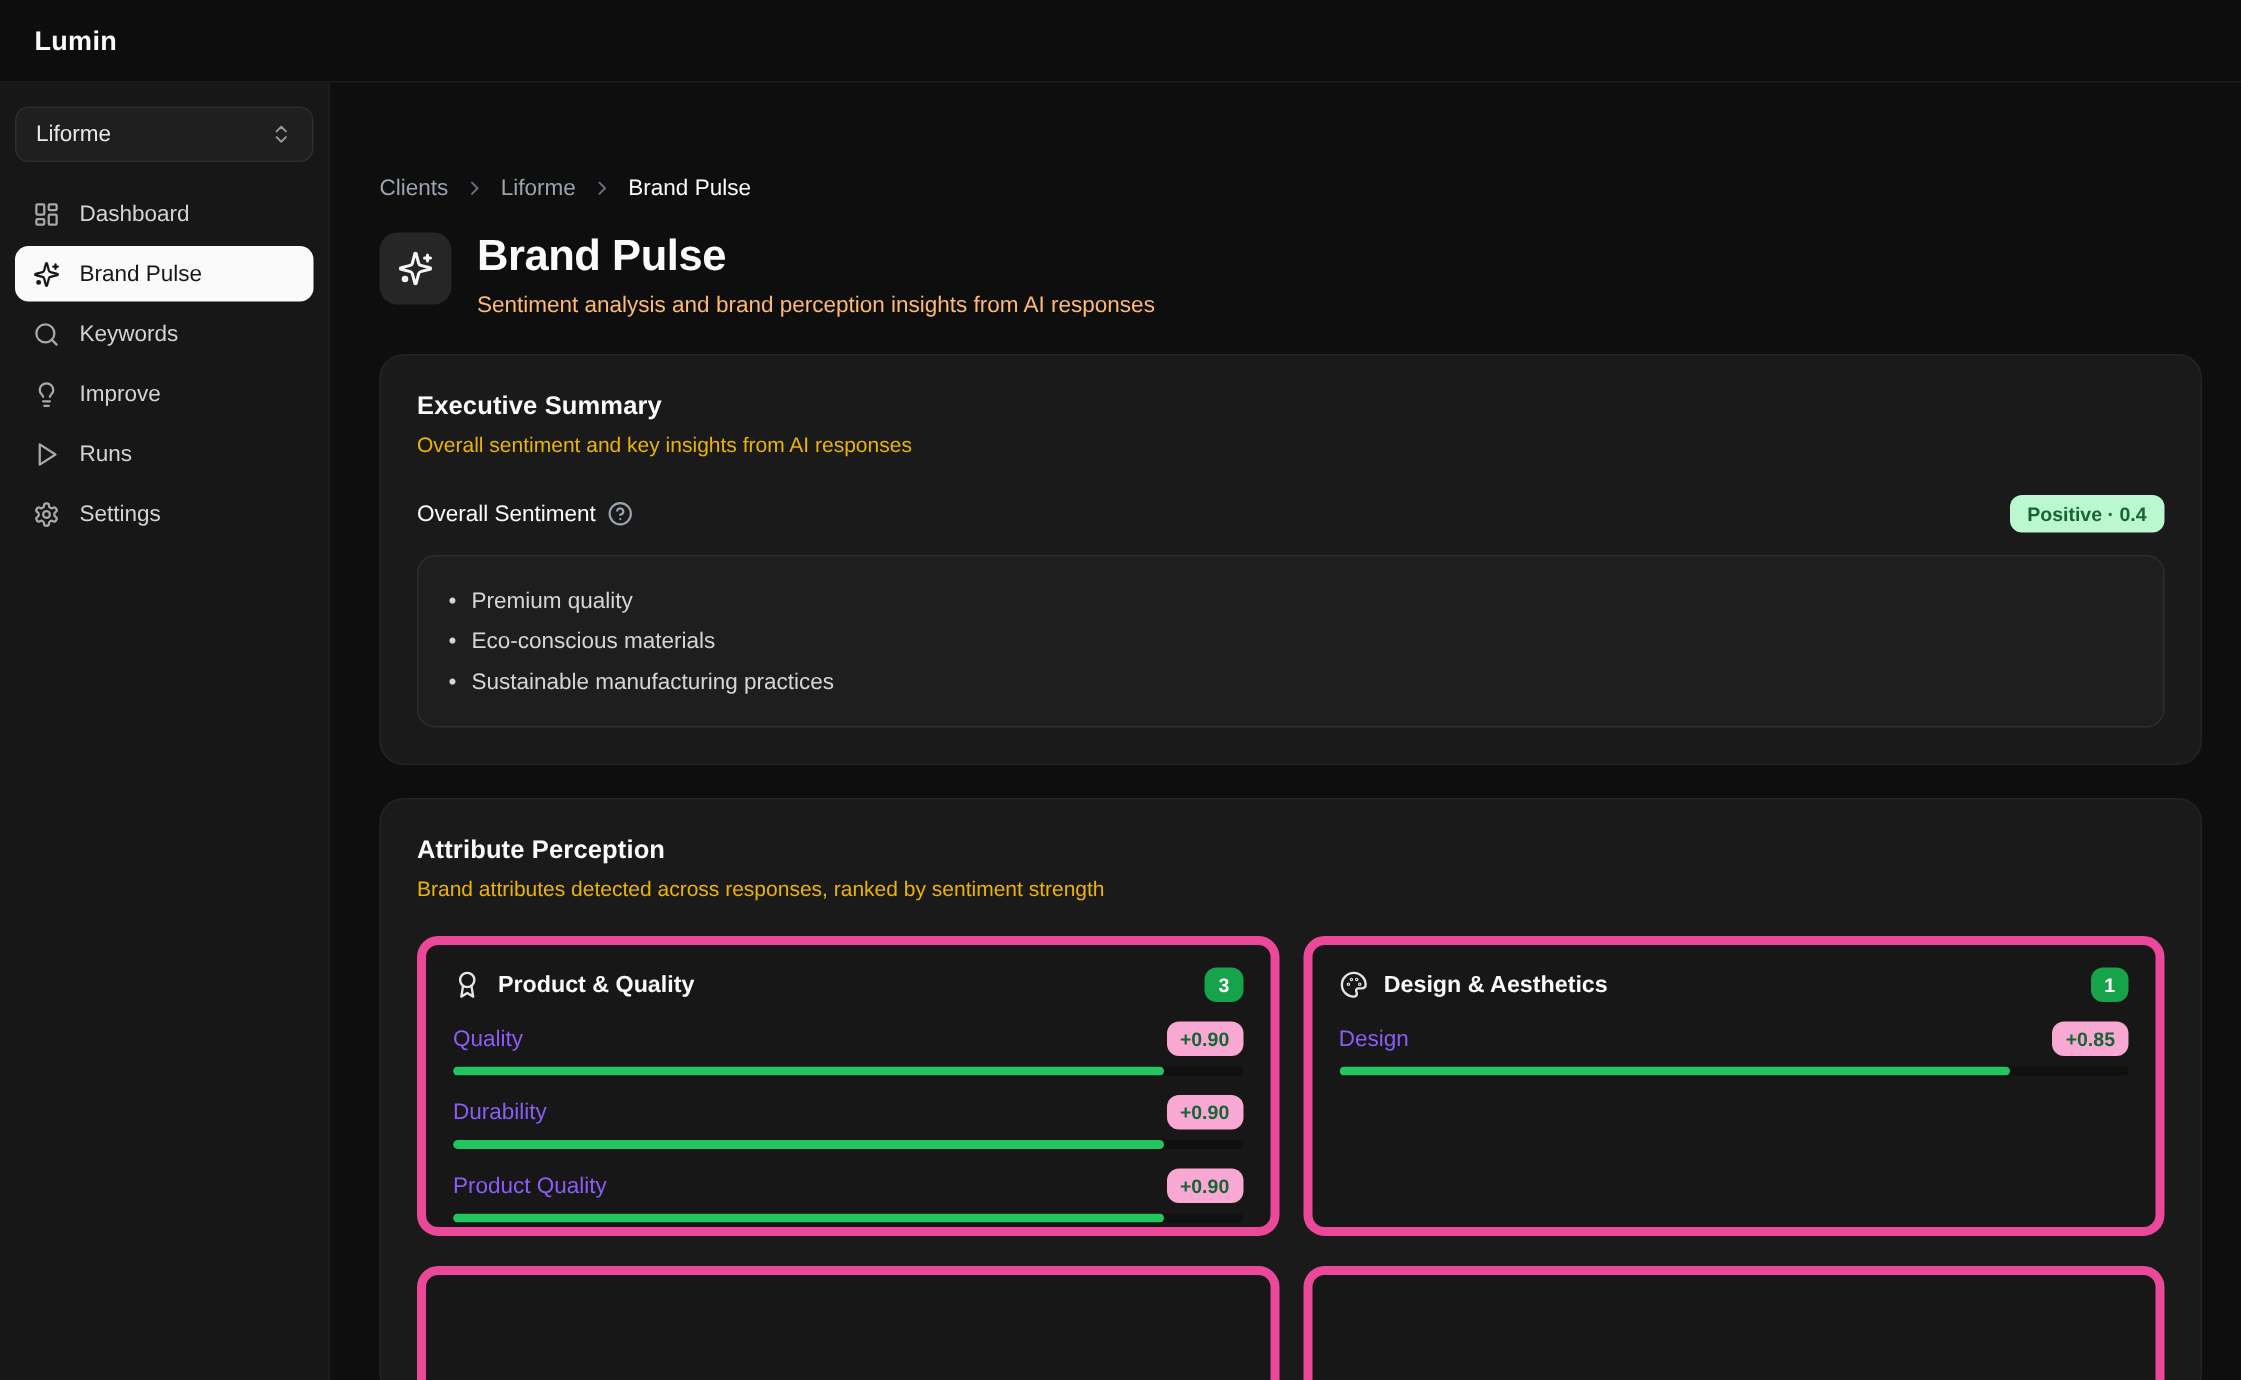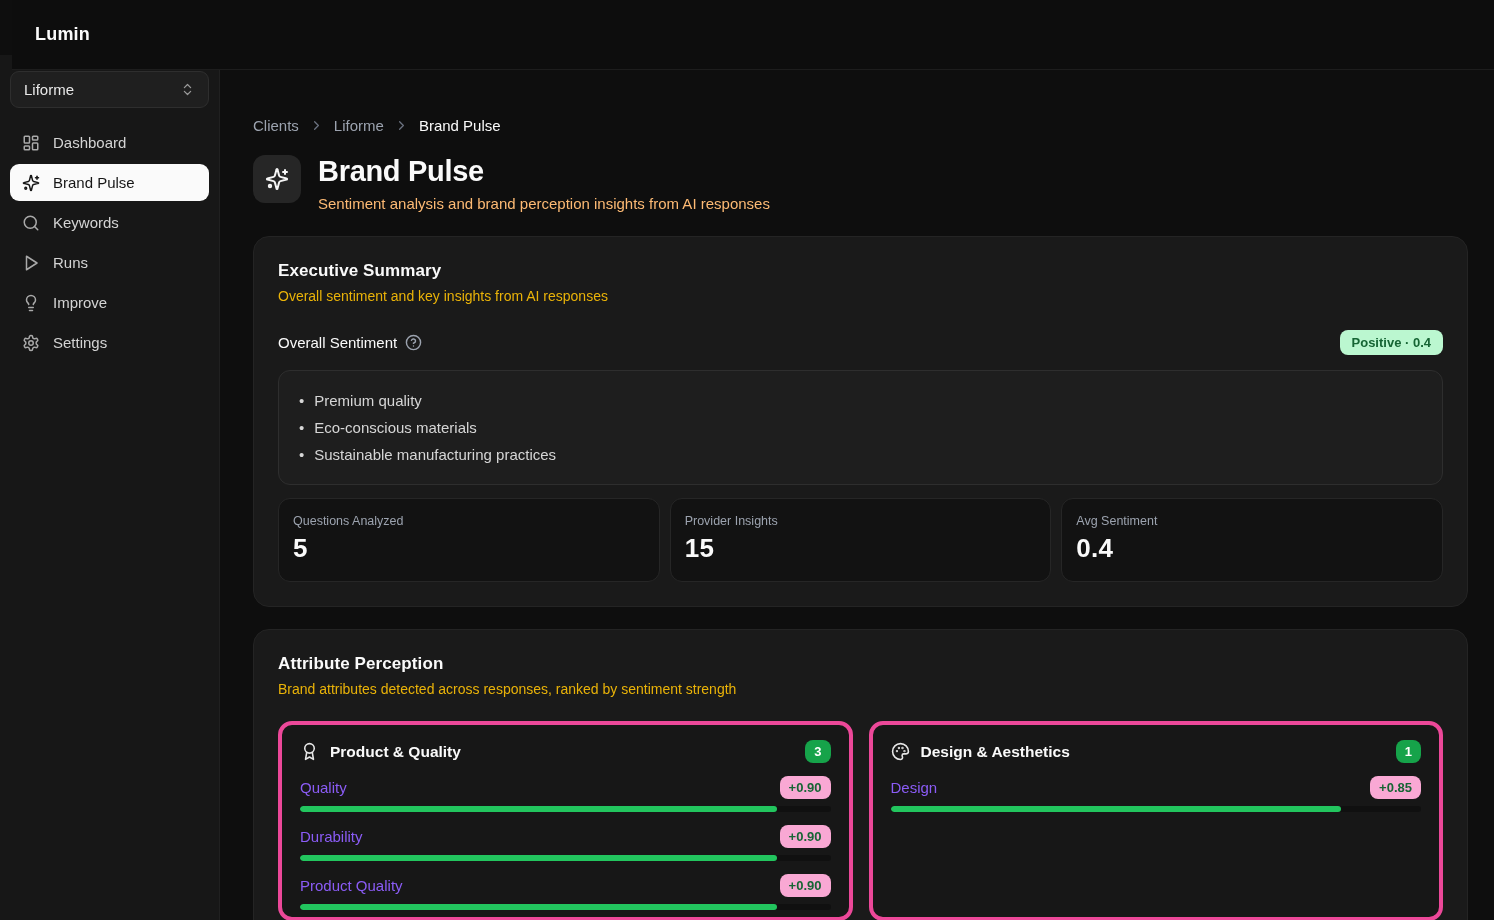--- a/index.html
+++ b/index.html
@@ -8,23 +8,23 @@
   body {
     background:#0e0e0e;
     color:#fafafa;
     font-family:"Liberation Sans", sans-serif;
     position:relative;
   }
   svg { display:block; }
 
   
   .topbar {
-    position:absolute; top:0; left:0; right:0; height:70px;
+    position:absolute; top:0; left:0; right:0; height:55px;
     background:#0d0d0d; border-bottom:1px solid #1d1d1d;
-    display:flex; align-items:center; padding:0 23px; z-index:5;margin-left:12px;
+    display:flex; align-items:center; padding:0 23px; z-index:5;
   }
   .brand { font-size:18px; font-weight:700; letter-spacing:.2px; cursor:pointer; }
 
   
   .sidebar {
     position:absolute; top:55px; left:0; bottom:0; width:220px;
     background:#171717; border-right:1px solid #202020;
     padding:16px 10px;
   }
   .client-select {
@@ -85,21 +85,21 @@
 
   .stats-row { margin-top:13px; display:grid; grid-template-columns:1fr 1fr 1fr; gap:10px; }
   .stat-card { background:#121212; border:1px solid #262626; border-radius:12px; padding:15px 14px; height:84px; }
   .stat-label { font-size:12.5px; color:#9ca3af; }
   .stat-value { margin-top:5px; font-size:26px; font-weight:600; letter-spacing:.3px; }
 
   
   .card.attr { margin-top:22px; height:400px; }
   .groups-grid { margin-top:24px; display:grid; grid-template-columns:1fr 1fr; column-gap:16px; row-gap:20px; }
   .group-card {
-    background:#171717; border:4px solid #ec4899; border-radius:14px;
+    background:#171717; border:6px solid #ec4899; border-radius:14px;
     padding:15px 18px; height:200px; overflow:hidden;
   }
   .group-card.partial { height:120px; }
   .group-head { display:flex; align-items:center; }
   .group-icon { color:#e5e5e5; margin-right:11px; flex:none; }
   .group-name { font-size:15.5px; font-weight:600; flex:1; }
   .count-badge {
     background:#16a34a; color:#fff; font-size:13px; font-weight:600;
     padding:4px 9px; border-radius:8px; min-width:16px; text-align:center;
   }
@@ -159,34 +159,34 @@
         <svg width="18" height="18" viewBox="0 0 24 24" fill="none" stroke="currentColor" stroke-width="2" stroke-linecap="round" stroke-linejoin="round">
             <circle cx="11" cy="11" r="8"></circle>
             <path d="m21 21-4.3-4.3"></path>
           </svg>
       </span>
       <span>Keywords</span>
     </div>
     <div class="nav-item">
       <span class="nicon">
         <svg width="18" height="18" viewBox="0 0 24 24" fill="none" stroke="currentColor" stroke-width="2" stroke-linecap="round" stroke-linejoin="round">
-            <polygon points="6 3 20 12 6 21 6 3"></polygon>
-          </svg>
-      </span>
-      <span>Runs</span>
-    </div>
-    <div class="nav-item">
-      <span class="nicon">
-        <svg width="18" height="18" viewBox="0 0 24 24" fill="none" stroke="currentColor" stroke-width="2" stroke-linecap="round" stroke-linejoin="round">
             <path d="M15 14c.2-1 .7-1.7 1.5-2.5 1-.9 1.5-2.2 1.5-3.5A6 6 0 0 0 6 8c0 1 .2 2.2 1.5 3.5.7.7 1.3 1.5 1.5 2.5"></path>
             <path d="M9 18h6"></path>
             <path d="M10 22h4"></path>
           </svg>
       </span>
       <span>Improve</span>
+    </div>
+    <div class="nav-item">
+      <span class="nicon">
+        <svg width="18" height="18" viewBox="0 0 24 24" fill="none" stroke="currentColor" stroke-width="2" stroke-linecap="round" stroke-linejoin="round">
+            <polygon points="6 3 20 12 6 21 6 3"></polygon>
+          </svg>
+      </span>
+      <span>Runs</span>
     </div>
     <div class="nav-item">
       <span class="nicon">
         <svg width="18" height="18" viewBox="0 0 24 24" fill="none" stroke="currentColor" stroke-width="2" stroke-linecap="round" stroke-linejoin="round">
             <path d="M12.22 2h-.44a2 2 0 0 0-2 2v.18a2 2 0 0 1-1 1.73l-.43.25a2 2 0 0 1-2 0l-.15-.08a2 2 0 0 0-2.73.73l-.22.38a2 2 0 0 0 .73 2.73l.15.1a2 2 0 0 1 1 1.72v.51a2 2 0 0 1-1 1.74l-.15.09a2 2 0 0 0-.73 2.73l.22.38a2 2 0 0 0 2.73.73l.15-.08a2 2 0 0 1 2 0l.43.25a2 2 0 0 1 1 1.73V20a2 2 0 0 0 2 2h.44a2 2 0 0 0 2-2v-.18a2 2 0 0 1 1-1.73l.43-.25a2 2 0 0 1 2 0l.15.08a2 2 0 0 0 2.73-.73l.22-.39a2 2 0 0 0-.73-2.73l-.15-.08a2 2 0 0 1-1-1.74v-.5a2 2 0 0 1 1-1.74l.15-.09a2 2 0 0 0 .73-2.73l-.22-.38a2 2 0 0 0-2.73-.73l-.15.08a2 2 0 0 1-2 0l-.43-.25a2 2 0 0 1-1-1.73V4a2 2 0 0 0-2-2z"></path>
             <circle cx="12" cy="12" r="3"></circle>
           </svg>
       </span>
       <span>Settings</span>
     </div>
@@ -252,34 +252,20 @@
       <div class="insight">
         <span class="dot">•</span>
         <span>Eco-conscious materials</span>
       </div>
       <div class="insight">
         <span class="dot">•</span>
         <span>Sustainable manufacturing practices</span>
       </div>
     </div>
 
-    <div class="stats-row">
-      <div class="stat-card">
-        <div class="stat-label">Questions Analyzed</div>
-        <div class="stat-value">5</div>
-      </div>
-      <div class="stat-card">
-        <div class="stat-label">Provider Insights</div>
-        <div class="stat-value">15</div>
-      </div>
-      <div class="stat-card">
-        <div class="stat-label">Avg Sentiment</div>
-        <div class="stat-value">0.4</div>
-      </div>
-    </div>
   </section>
 
   <section class="card attr">
     <h2 class="card-title">Attribute Perception</h2>
     <p class="card-sub">Brand attributes detected across responses, ranked by sentiment strength</p>
 
     <div class="groups-grid">
 
       <div class="group-card">
         <div class="group-head">

